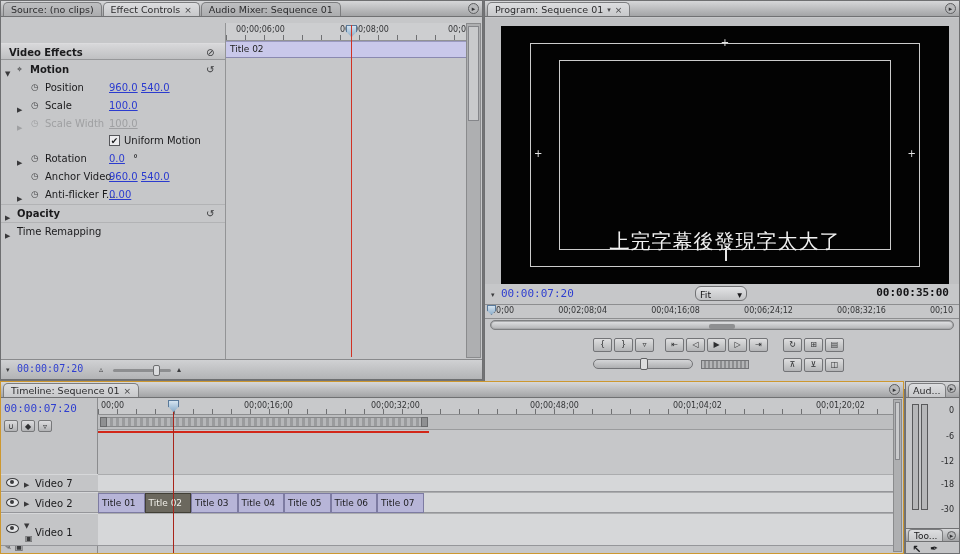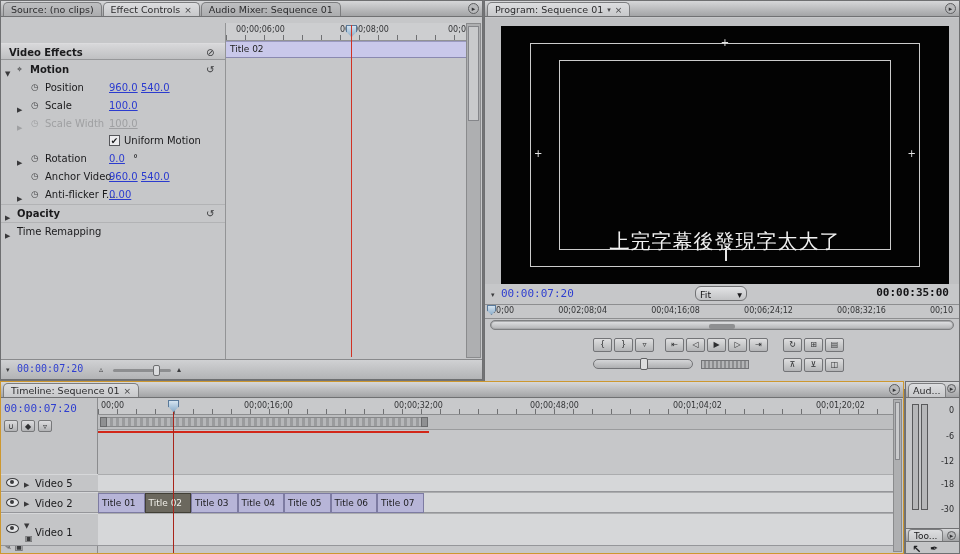--- a/index.html
+++ b/index.html
@@ -298,39 +298,39 @@
       </div>
       <div style="position:absolute;left:3px;bottom:1px;display:flex;gap:3px">
         <span style="font-size:9px;color:#3a3b3d">✎</span>
         <span style="font-size:9px;color:#3a3b3d">▣</span>
       </div>
     </div>
 
     <div class="thdr" style="top:92px;height:18px">
       <div class="eye"></div>
       <span class="twirl" style="left:23px;top:6px">▶</span>
-      <span class="nm">Video 5</span>
+      <span class="nm">Video 7</span>
     </div>
     <div class="thdr" style="top:110px;height:21px">
       <div class="eye"></div>
       <span class="twirl" style="left:23px;top:7px">▶</span>
       <span class="nm">Video 2</span>
     </div>
     <div class="thdr" style="top:131px;height:33px">
       <div class="eye" style="top:10px;margin-top:0"></div>
       <span class="twirl" style="left:23px;top:8px">▼</span>
       <span class="nm" style="top:13px;transform:none">Video 1</span>
       <span style="position:absolute;left:24px;bottom:2px;font-size:8px;color:#3a3b3d">▣</span>
     </div>
 
     <div class="tl-right">
       <div class="tl-ruler">
         <span class="rlab" style="left:3px">00;00</span>
         <span class="rlab" style="left:146px">00;00;16;00</span>
-        <span class="rlab" style="left:296px">00;00;32;00</span>
+        <span class="rlab" style="left:273px">00;00;32;00</span>
         <span class="rlab" style="left:432px">00;00;48;00</span>
         <span class="rlab" style="left:575px">00;01;04;02</span>
         <span class="rlab" style="left:718px">00;01;20;02</span>
         <div class="rticks"></div>
       </div>
       <div class="wa">
         <div class="waseg"></div>
         <div class="wah" style="left:2px"></div>
         <div class="wah" style="left:323px"></div>
       </div>

